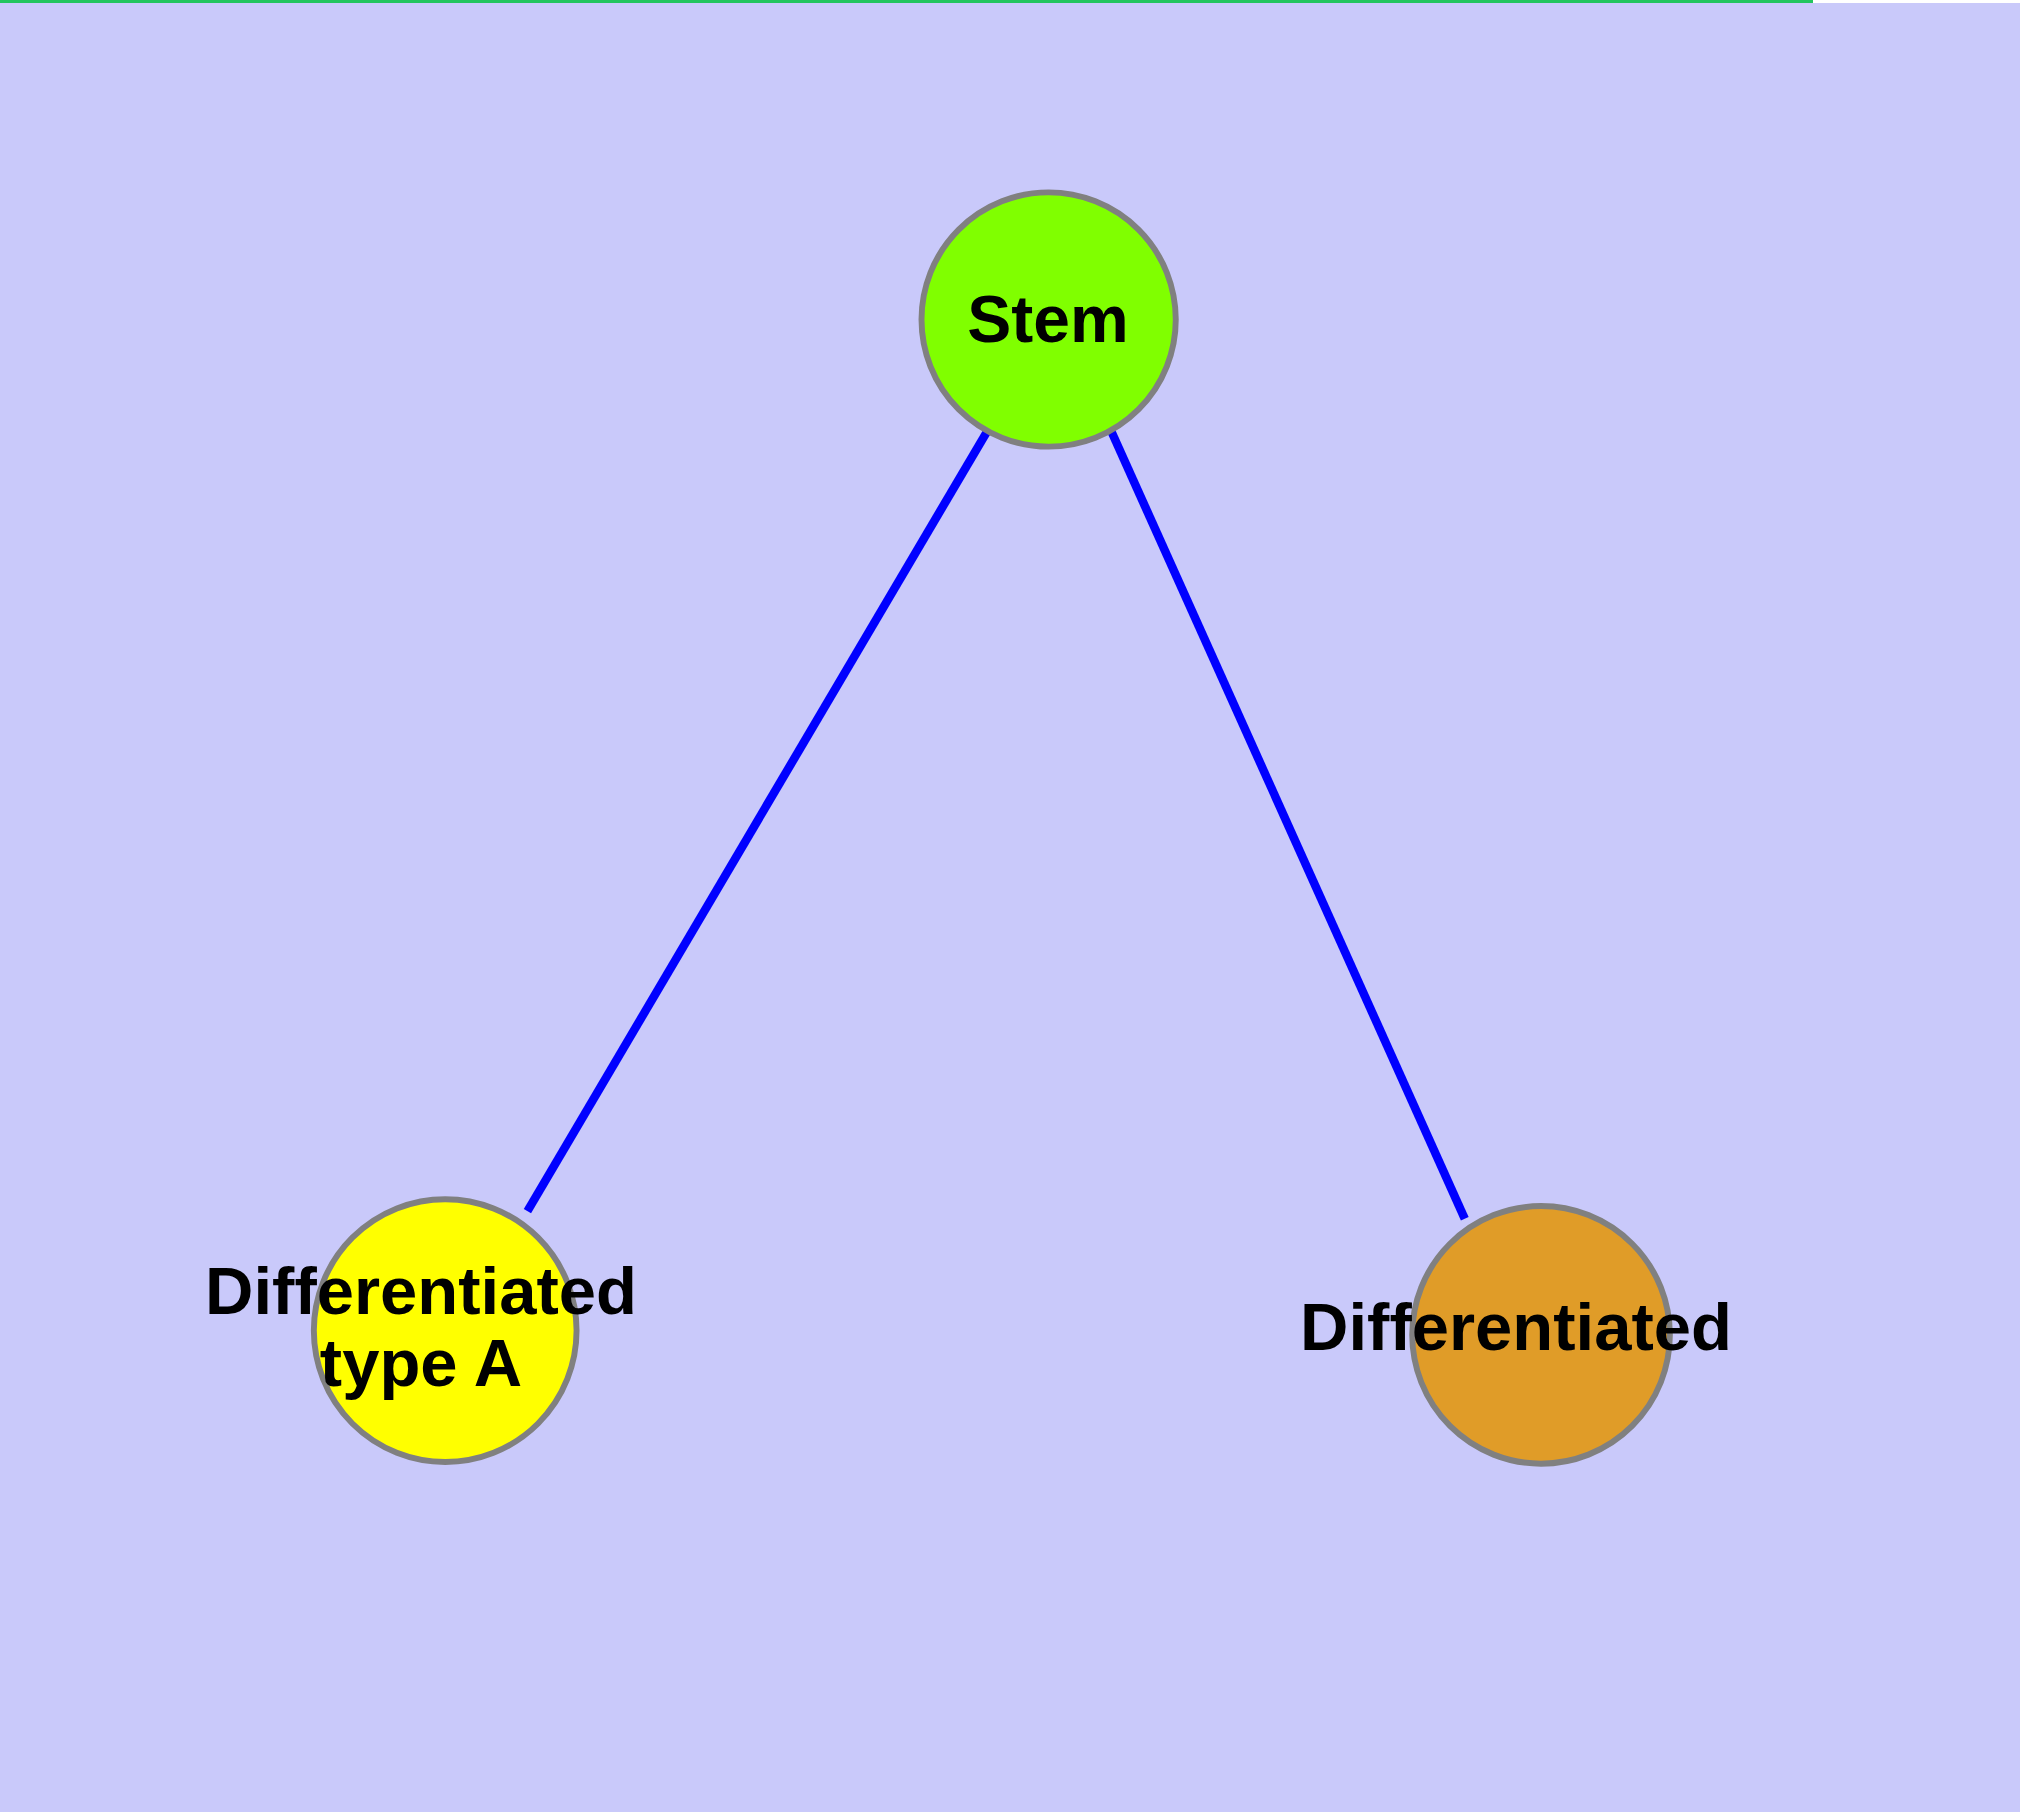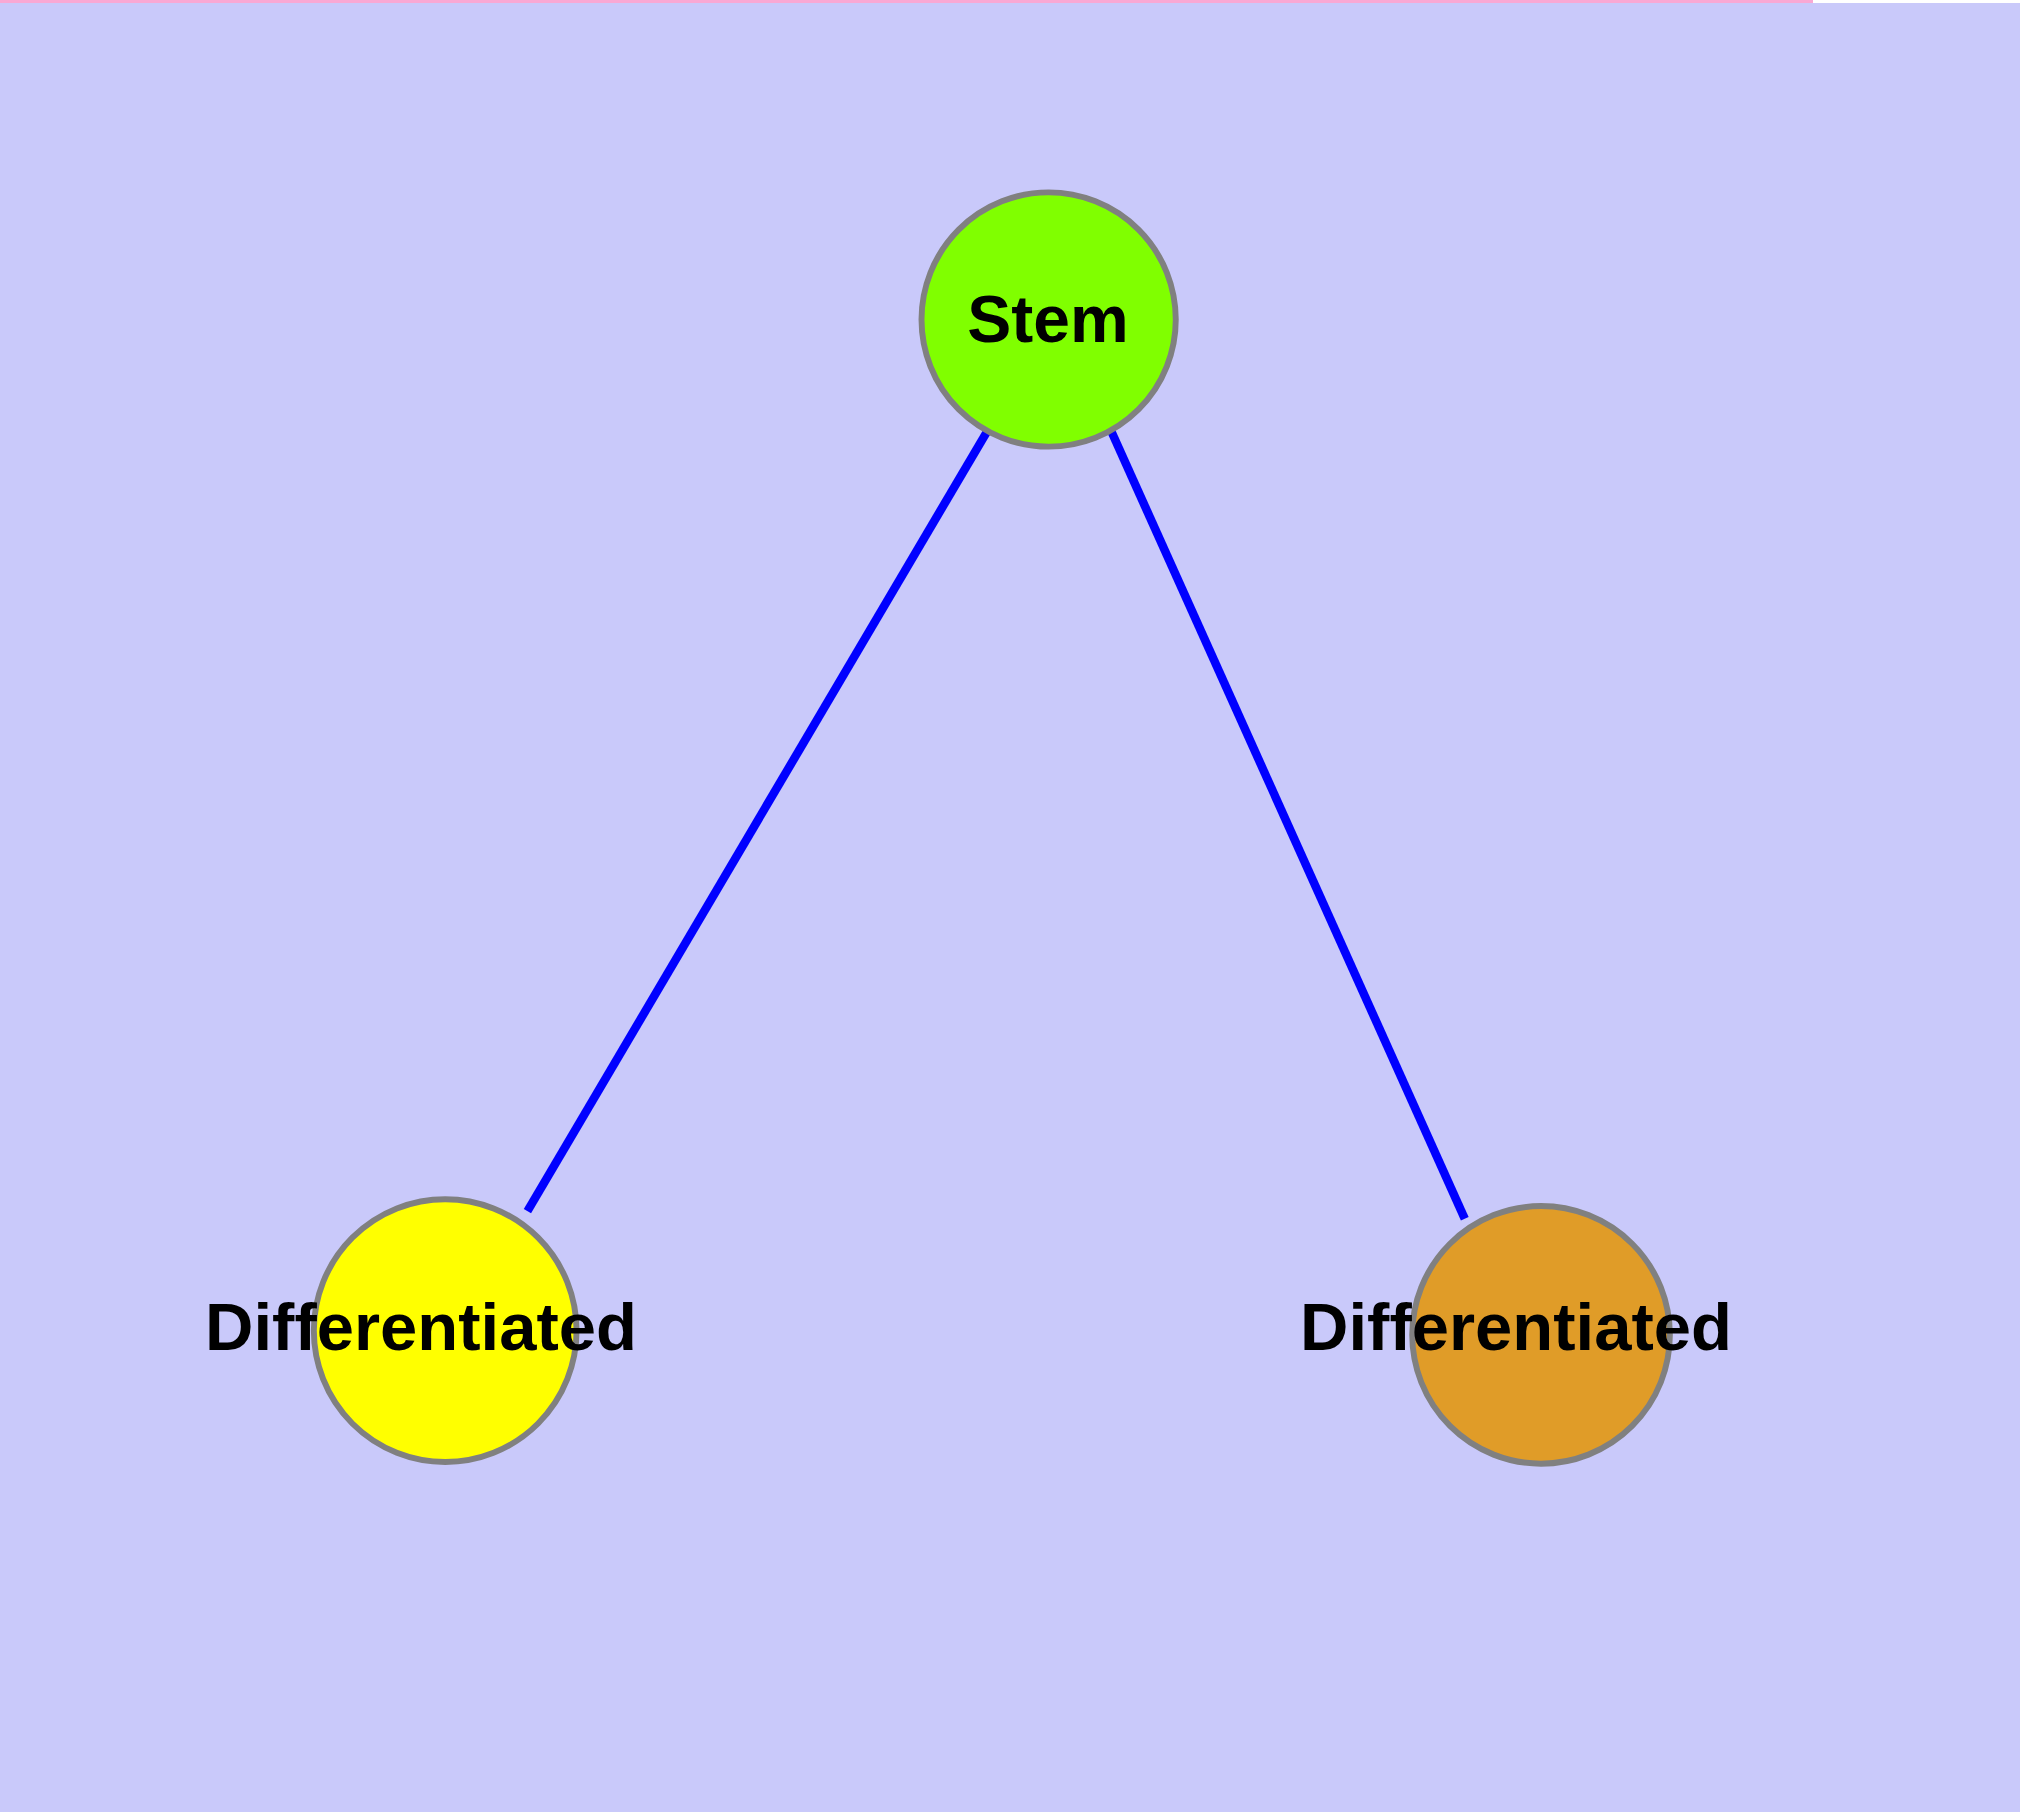--- a/index.html
+++ b/index.html
@@ -12,21 +12,21 @@
     width: 2021px;
     height: 1812px;
     overflow: hidden;
     font-family: "Liberation Sans", sans-serif;
   }
 
   #canvas {
     position: relative;
     width: 1813px;
     height: 1812px;
-    background: #f9a8d4;
+    background: #22c55e;
   }
 
   
   #plot-bg {
     position: absolute;
     left: 0;
     top: 2.5px;
     width: 2021px;
     height: 1810px;
     background: #c9c9fa;
@@ -93,20 +93,21 @@
       <circle cx="1818" cy="1575" r="152" fill="#e09c28" stroke="#808080" stroke-width="7"></circle>
     </g>
   </svg>
 
   <div class="node-label" id="label-stem" style="left: 1048px; top: 320px; font-size: 66px; color: rgb(0, 0, 0);">
     <div>Stem</div>
   </div>
 
   <div class="node-label" id="label-type-a" style="left: 421px; top: 1327px; font-size: 67px; color: rgb(0, 0, 0);">
     <div>Differentiated</div>
+    <div>type A</div>
   </div>
 
   <div class="node-label" id="label-type-b" style="left: 1516px; top: 1327px; font-size: 67px; color: rgb(0, 0, 0);">
     <div>Differentiated</div>
   </div>
 
 </div>
 
 
 </body></html>

